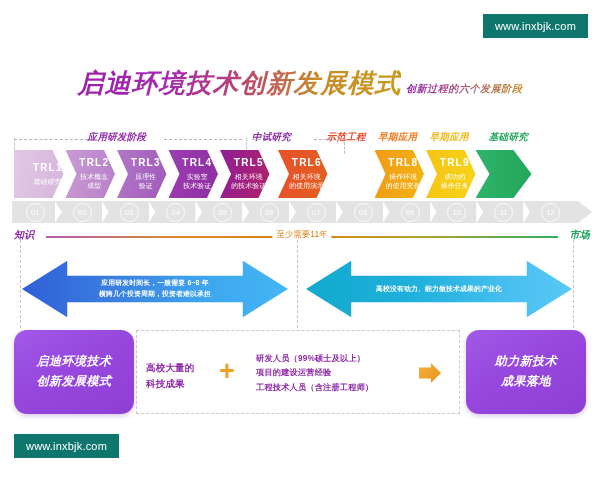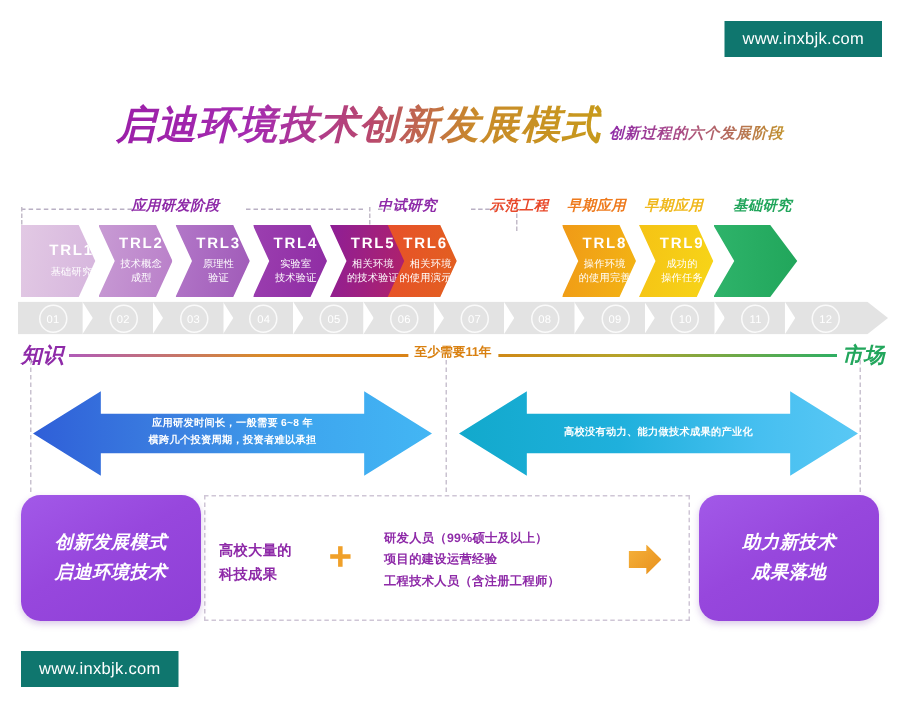--- a/index.html
+++ b/index.html
@@ -122,28 +122,28 @@
     width:19px; height:19px; border-radius:50%;
     border:1px solid #fafafa;
     display:flex; align-items:center; justify-content:center;
     font-size:7.5px; color:#ffffff; font-weight:normal;
     letter-spacing:.2px;
   }
 
   
   .km-row { position:absolute; left:14px; right:10px; top:228px; height:16px; }
   .km-label {
-    position:absolute; top:0; font-size:14px; font-weight:bold; font-style:italic;
+    position:absolute; top:0; font-size:10px; font-weight:bold; font-style:italic;
     white-space:nowrap; letter-spacing:.3px;
   }
   .km-left { left:0; color:#8e2aa8; }
   .km-right { right:0; color:#22a65c;margin-left:36px; }
   .km-mid {
     position:absolute; left:50%; transform:translateX(-50%); top:1px;
-    font-size:8.5px; font-weight:bold; color:#d98010; white-space:nowrap;
+    font-size:8.5px; font-weight:normal; color:#d98010; white-space:nowrap;
     background:#ffffff; padding:0 4px;
   }
   .km-line {
     position:absolute; top:8px; left:32px; right:32px; height:2px;
     background:linear-gradient(90deg,#b05bb8 0%,#d88a2a 25%,#d98010 50%,#b5a32a 72%,#2eae63 100%);
   }
 
   
   .vsplit {
     position:absolute; width:0;
@@ -257,21 +257,21 @@
         <div>技术验证</div>
       </div>
     </div>
     <div class="chev" style="left: 206px; width: 49.5px; background: linear-gradient(100deg, rgb(142, 31, 150), rgb(176, 33, 106)); z-index: 5;">
       <div class="code">TRL5</div>
       <div class="desc">
         <div>相关环境</div>
         <div>的技术验证</div>
       </div>
     </div>
-    <div class="chev" style="left: 241px; width: 49.5px; background: linear-gradient(100deg, rgb(232, 80, 42), rgb(226, 96, 32)); z-index: 4; text-align: right;">
+    <div class="chev" style="left: 264px; width: 49.5px; background: linear-gradient(100deg, rgb(232, 80, 42), rgb(226, 96, 32)); z-index: 4;">
       <div class="code">TRL6</div>
       <div class="desc">
         <div>相关环境</div>
         <div>的使用演示</div>
       </div>
     </div>
     <div class="chev" style="left: 360.5px; width: 49.5px; background: linear-gradient(100deg, rgb(240, 154, 23), rgb(243, 180, 20)); z-index: 2;">
       <div class="code">TRL8</div>
       <div class="desc">
         <div>操作环境</div>
@@ -363,22 +363,22 @@
     <div>
       <span>高校没有动力、能力做技术成果的产业化</span>
     </div>
   </div>
 </div>
 
 <div class="bottom">
   <div class="dash-box"></div>
 
   <div class="pbox pbox-left">
+    <span>启迪环境技术</span>
     <span>创新发展模式</span>
-    <span>启迪环境技术</span>
   </div>
 
   <div class="mid-item mid-a">
     <div>高校大量的</div>
     <div>科技成果</div>
   </div>
 
   <div class="plus">+</div>
 
   <div class="mid-item mid-b">

